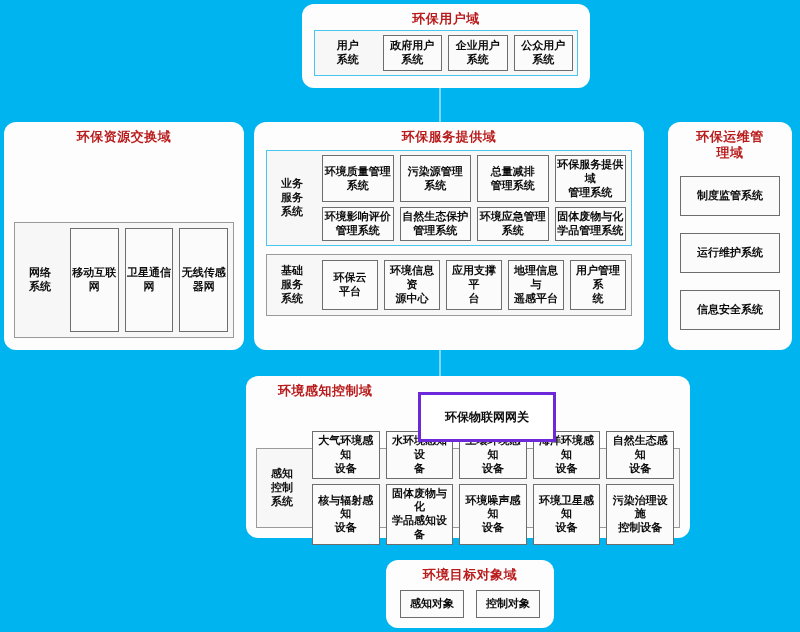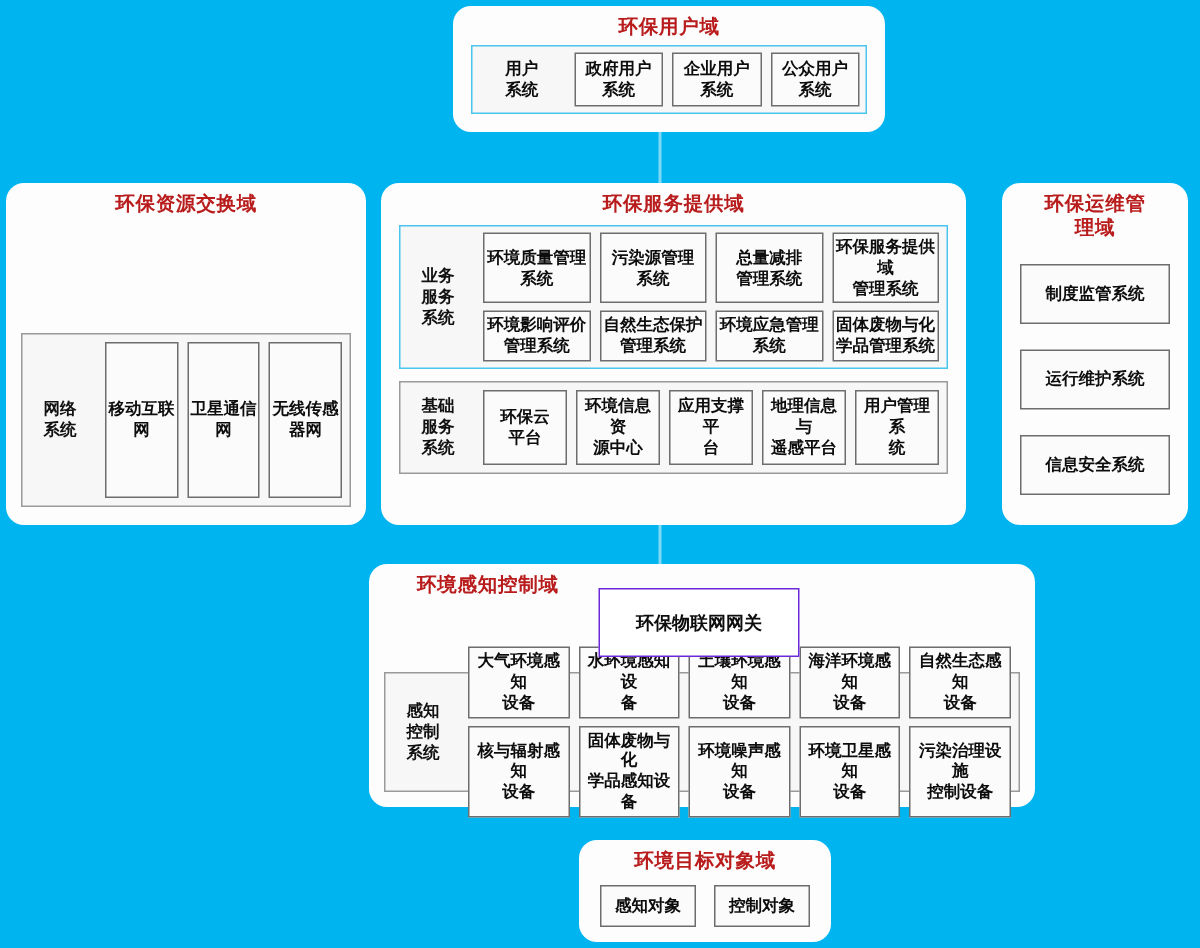--- a/index.html
+++ b/index.html
@@ -73,22 +73,22 @@
   
   #om-domain{left:668px;top:122px;width:124px;height:228px;}
   #om-domain .om-list{position:absolute;left:12px;top:46px;right:12px;bottom:12px;
     display:flex;flex-direction:column;justify-content:space-around;}
   #om-domain .node{flex:0 0 40px;}
 
   
   #perception-domain{left:246px;top:376px;width:444px;height:162px;}
   #perception-domain .domain-title{text-align:left;padding-left:32px;}
   #gateway{
-    position:absolute;left:399px;top:392px;width:132px;height:44px;
-    background:#fff;border:1px solid #6d28d9;z-index:4;
+    position:absolute;left:418px;top:392px;width:132px;height:44px;
+    background:#fff;border:3px solid #6d28d9;z-index:4;
     display:flex;align-items:center;justify-content:center;
     font-size:12px;font-weight:bold;color:#0d0d0d;
   }
   #sense-g{position:absolute;left:10px;top:72px;width:424px;height:80px;}
   #sense-g .group-label{width:42px;}
 
   
   #target-domain{left:386px;top:560px;width:168px;height:68px;}
   #target-domain .t-row{position:absolute;left:14px;top:30px;right:14px;height:28px;display:flex;gap:12px;}
 </style>

